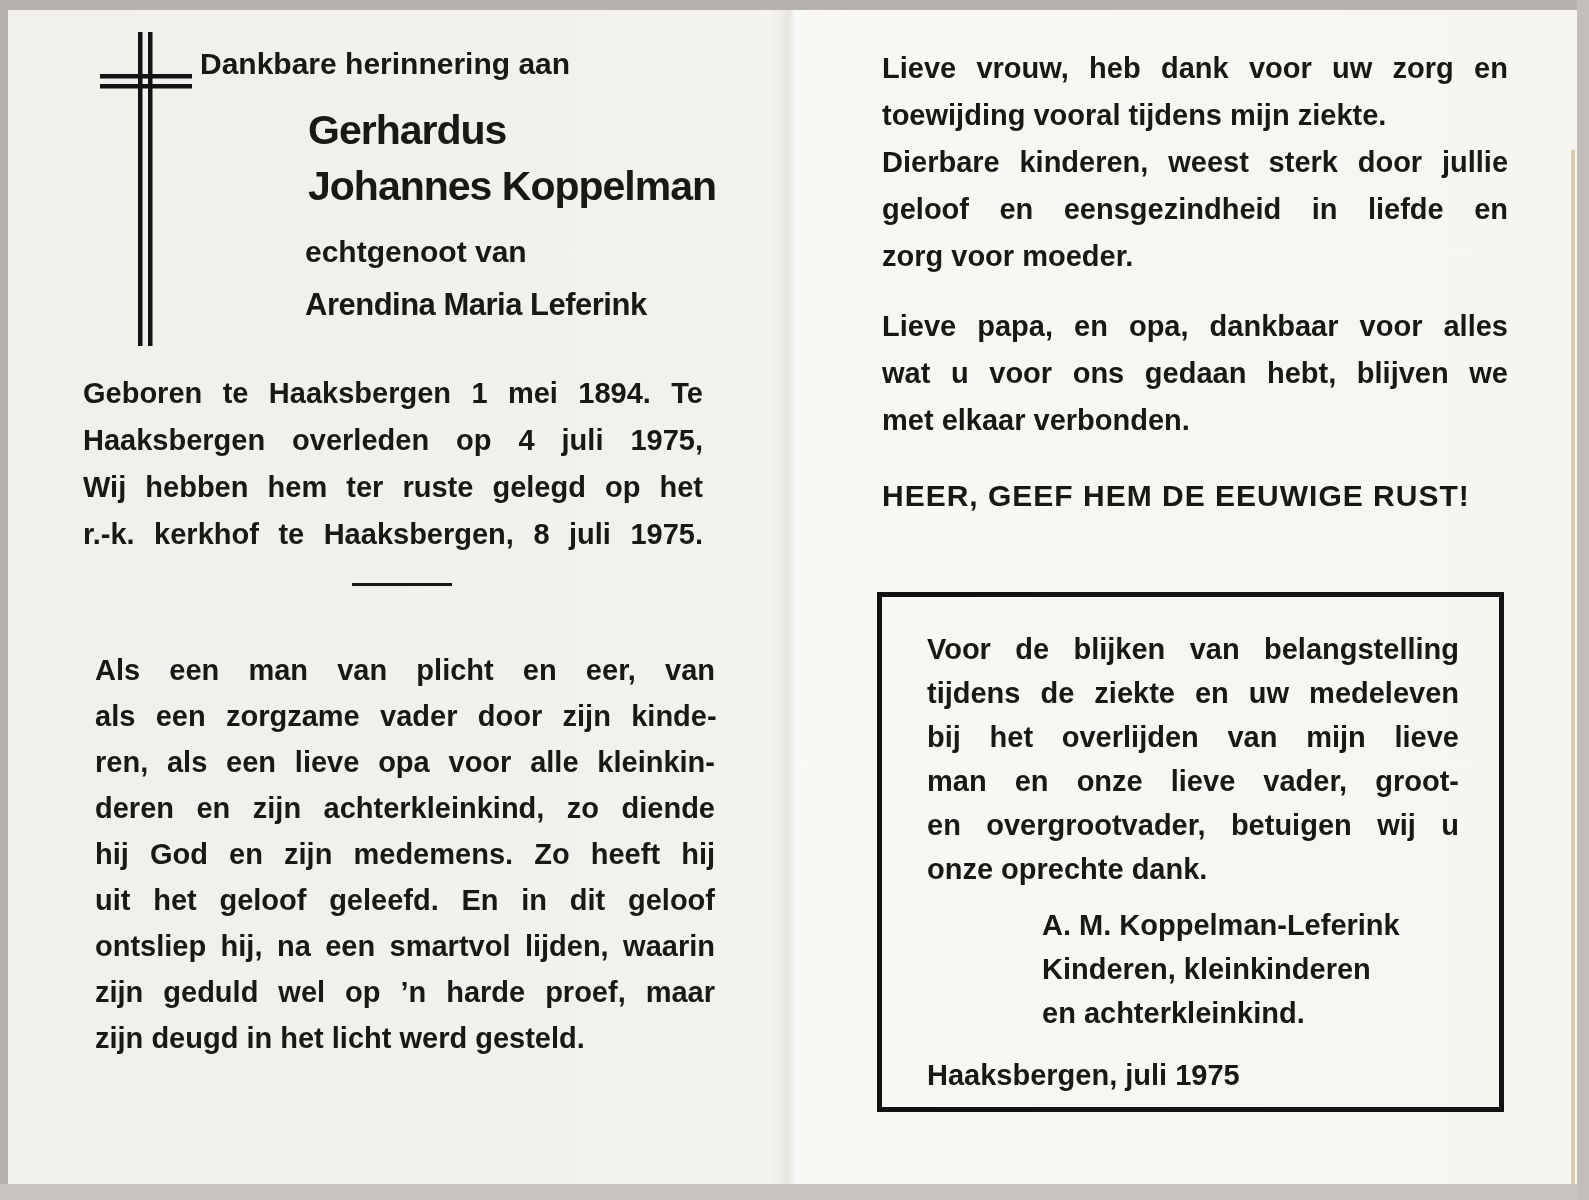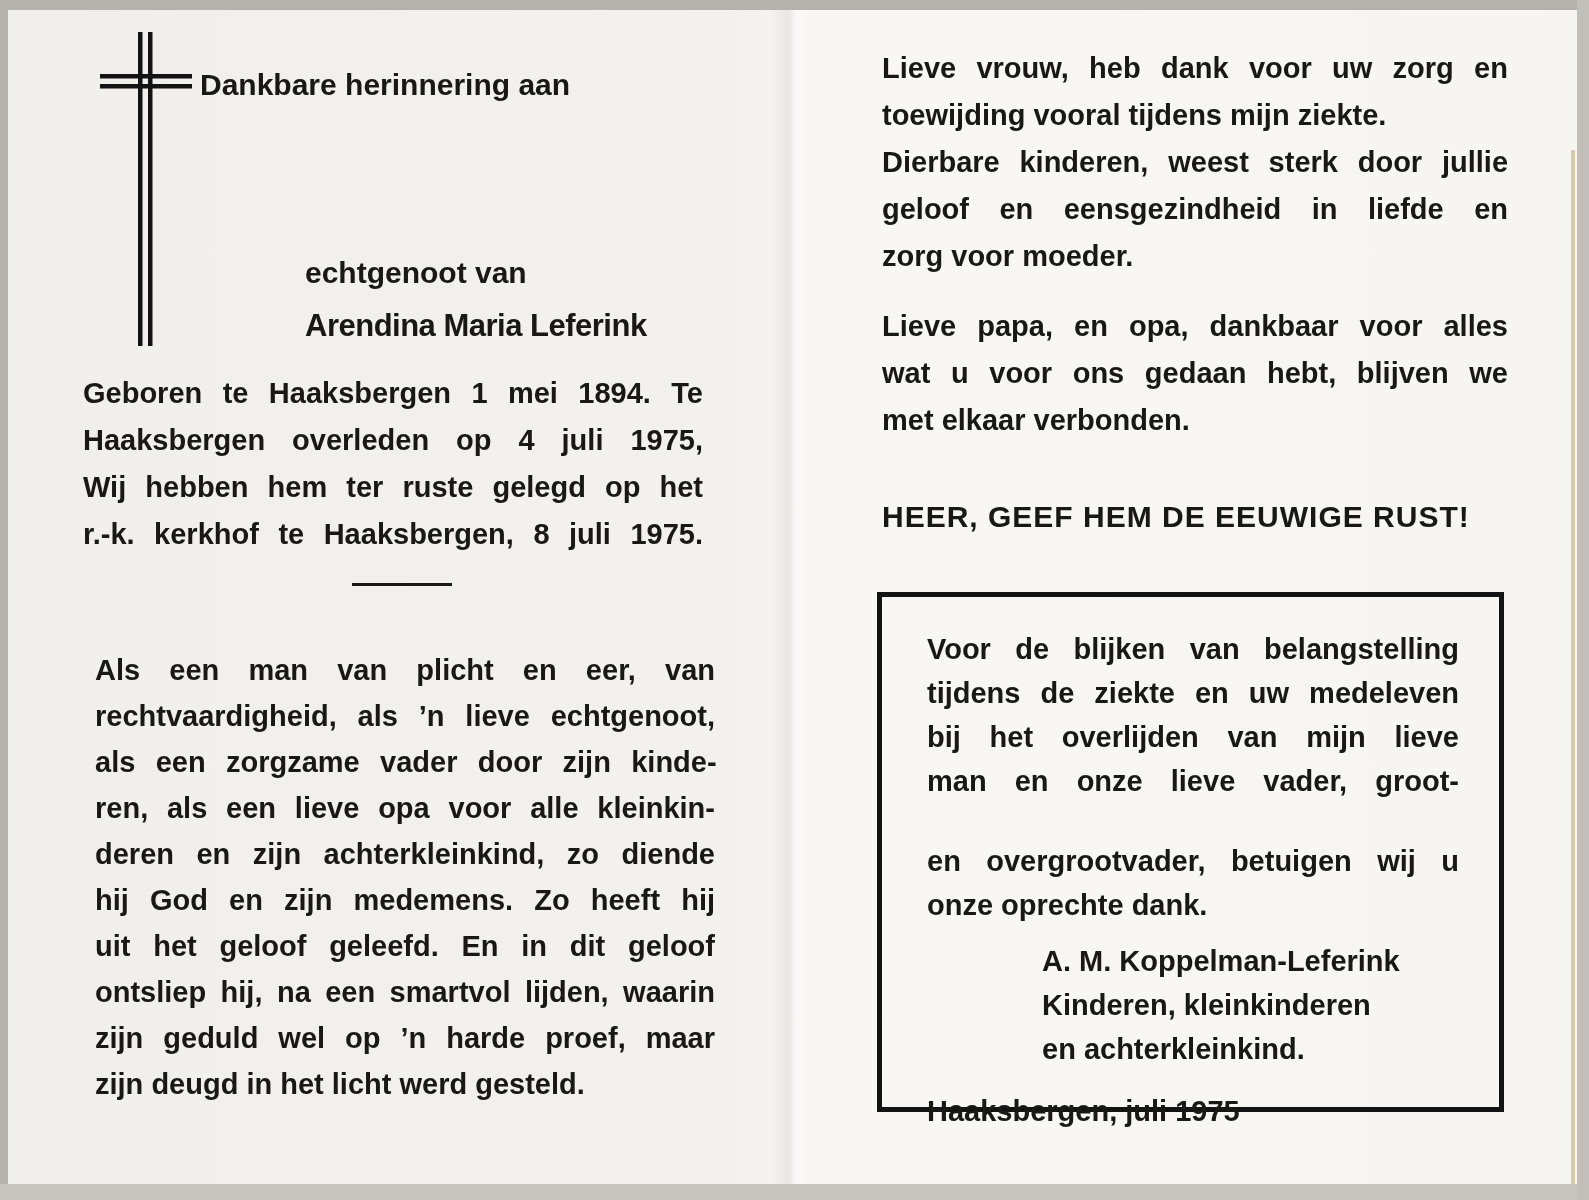--- a/index.html
+++ b/index.html
@@ -23,21 +23,21 @@
   }
   .fold{
     position:absolute;left:762px;top:0;width:42px;height:100%;pointer-events:none;
     background:linear-gradient(90deg,rgba(0,0,0,0) 0%,rgba(110,105,98,0.10) 45%,rgba(255,255,255,0.55) 62%,rgba(0,0,0,0) 100%);
   }
   .tan-edge{
     position:absolute;right:2px;top:140px;bottom:0;width:4px;
     background:#cfc39b;opacity:.8;
   }
   .abs{position:absolute;}
-  .nowrap{white-space:nowrap;margin-top:21px;}
+  .nowrap{white-space:nowrap;}
   .tline{display:block;white-space:nowrap;}
 
   .header{left:192px;top:38px;font-size:30px;line-height:32px;}
   .names{left:300px;top:92px;font-size:41px;line-height:56px;letter-spacing:-1px;}
   .relation{left:297px;top:226px;font-size:30px;line-height:32px;text-align:center;}
   .spouse{left:297px;top:278px;font-size:31px;line-height:33px;letter-spacing:-0.5px;}
   .para{font-size:29px;}
   .birth{left:75px;top:360px;width:620px;line-height:47px;}
   .divider{left:344px;top:573px;width:100px;height:3px;background:var(--ink);}
   .tribute{left:87px;top:637px;width:620px;line-height:46px;}
@@ -65,37 +65,40 @@
 
     <svg class="cross" viewBox="0 0 96 318" aria-hidden="true">
       <rect x="40" y="2" width="4.5" height="314" fill="#131313"></rect>
       <rect x="50" y="2" width="4.5" height="314" fill="#131313"></rect>
       <rect x="2" y="44" width="92" height="4.5" fill="#131313"></rect>
       <rect x="2" y="54" width="92" height="4.5" fill="#131313"></rect>
     </svg>
 
     <div class="abs header nowrap">Dankbare herinnering aan</div>
 
+    <div class="abs names">
+        <div class="tline" style="word-spacing: 0px; display: block;">Gerhardus</div>
+        <div class="tline" style="word-spacing: 0px; display: block;">Johannes Koppelman</div>
+      </div>
 
     <div class="abs relation nowrap">echtgenoot van</div>
 
     <div class="abs spouse nowrap">Arendina Maria Leferink</div>
 
     <div class="abs para birth">
         <div class="tline" style="word-spacing: 12.35px; display: block;">Geboren te Haaksbergen 1 mei 1894. Te</div>
         <div class="tline" style="word-spacing: 18.91px; display: block;">Haaksbergen overleden op 4 juli 1975,</div>
         <div class="tline" style="word-spacing: 11.04px; display: block;">Wij hebben hem ter ruste gelegd op het</div>
         <div class="tline" style="word-spacing: 11.46px; display: block;">r.-k. kerkhof te Haaksbergen, 8 juli 1975.</div>
       </div>
 
     <div class="abs divider"></div>
 
     <div class="abs para tribute">
         <div class="tline" style="word-spacing: 21.11px; display: block;">Als een man van plicht en eer, van</div>
-        <div class="tline" style="word-spacing: 12.78px; display: block;">rechtvaardigheid, als ’n lieve echtgenoot,</div>
         <div class="tline" style="word-spacing: 12.28px; display: block;">als een zorgzame vader door zijn kinde-</div>
         <div class="tline" style="word-spacing: 10.74px; display: block;">ren, als een lieve opa voor alle kleinkin-</div>
         <div class="tline" style="word-spacing: 14.42px; display: block;">deren en zijn achterkleinkind, zo diende</div>
         <div class="tline" style="word-spacing: 13.07px; display: block;">hij God en zijn medemens. Zo heeft hij</div>
         <div class="tline" style="word-spacing: 14.69px; display: block;">uit het geloof geleefd. En in dit geloof</div>
         <div class="tline" style="word-spacing: 6.37px; display: block;">ontsliep hij, na een smartvol lijden, waarin</div>
         <div class="tline" style="word-spacing: 11.92px; display: block;">zijn geduld wel op ’n harde proef, maar</div>
         <div class="tline" style="word-spacing: 0px; display: block;">zijn deugd in het licht werd gesteld.</div>
       </div>
 
@@ -116,21 +119,21 @@
       </div>
 
     <div class="abs prayer nowrap">HEER, GEEF HEM DE EEUWIGE RUST!</div>
 
     <div class="abs thanks-box">
       <div class="box-para">
           <div class="tline" style="word-spacing: 16.3px; display: block;">Voor de blijken van belangstelling</div>
           <div class="tline" style="word-spacing: 11.96px; display: block;">tijdens de ziekte en uw medeleven</div>
           <div class="tline" style="word-spacing: 20.66px; display: block;">bij het overlijden van mijn lieve</div>
           <div class="tline" style="word-spacing: 20.02px; display: block;">man en onze lieve vader, groot-</div>
-          <div class="tline" style="word-spacing: 17.38px; display: block; margin-top: 36px;">en overgrootvader, betuigen wij u</div>
+          <div class="tline" style="word-spacing: 17.38px; display: block;">en overgrootvader, betuigen wij u</div>
           <div class="tline" style="word-spacing: 0px; display: block;">onze oprechte dank.</div>
         </div>
       <div class="sig">
           <div class="tline" style="word-spacing: 0px; display: block;">A. M. Koppelman-Leferink</div>
           <div class="tline" style="word-spacing: 0px; display: block;">Kinderen, kleinkinderen</div>
           <div class="tline" style="word-spacing: 0px; display: block;">en achterkleinkind.</div>
         </div>
       <div class="city nowrap">Haaksbergen, juli 1975</div>
     </div>
 

